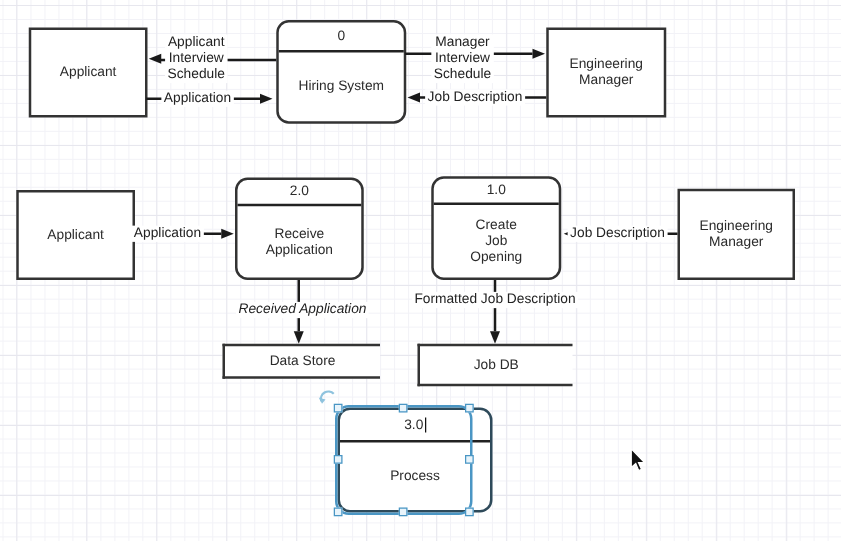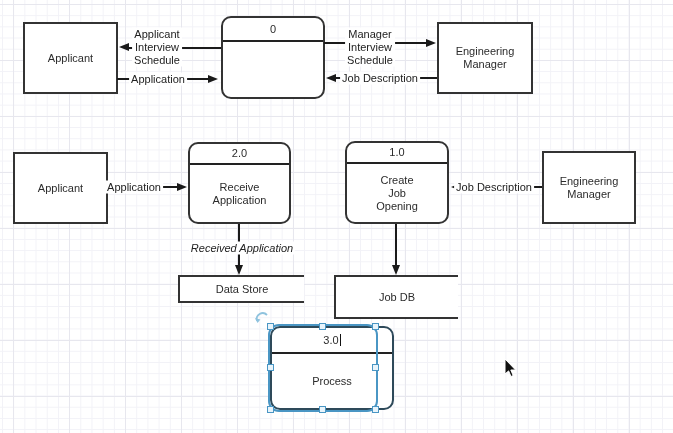--- a/index.html
+++ b/index.html
@@ -58,20 +58,21 @@
 <body>
 
 <div class="canvas">
 
   <div class="node entity" style="left:23px; top:22px; width:95px; height:72px;">
     <span>Applicant</span>
   </div>
 
   <div class="node process" style="left:221px; top:16px; width:104px; height:83px;">
     <div class="p-header">0</div>
+    <div class="p-body">Hiring System</div>
   </div>
 
   <div class="node entity" style="left:437px; top:22px; width:96px; height:72px;">
     <span>Engineering
 Manager</span>
   </div>
 
   <div class="edge-h" style="left:128px; top:47px; width:93px;"></div>
   <div class="ah ah-left" style="left:119px; top:43px;"></div>
   <div class="edge-label" style="left:157px; top:47px;">Applicant
@@ -121,27 +122,28 @@
   <div class="edge-h" style="left:461px; top:186px; width:81px;"></div>
   <div class="ah ah-left" style="left:451px; top:183px;"></div>
   <div class="edge-label" style="left:494px; top:187px;">Job Description</div>
 
   <div class="edge-v" style="left:238px; top:224px; height:41px;"></div>
   <div class="ah ah-down" style="left:235px; top:265px;"></div>
   <div class="edge-label" style="left:242px; top:248px;font-style:italic;">Received Application</div>
 
   <div class="edge-v" style="left:395px; top:224px; height:41px;"></div>
   <div class="ah ah-down" style="left:392px; top:265px;"></div>
+  <div class="edge-label" style="left:396px; top:240px;">Formatted Job Description</div>
 
   <div class="store" style="left:178px; top:275px; width:126px; height:28px;">
     <div class="cell"></div>
     <div class="s-label">Data Store</div>
   </div>
 
-  <div class="store" style="left:334px; top:275px; width:124px; height:44px;">
+  <div class="store" style="left:334px; top:275px; width:124px; height:34px;">
     <div class="cell"></div>
     <div class="s-label">Job DB</div>
   </div>
 
   <div class="node process" style="left:270px; top:326px; width:124px; height:84px; border-color:#2e4a5a;">
     <div class="p-header" style="height:26px;">
       <span>3.0</span><span class="caret"></span>
     </div>
     <div class="p-body">Process</div>
   </div>

